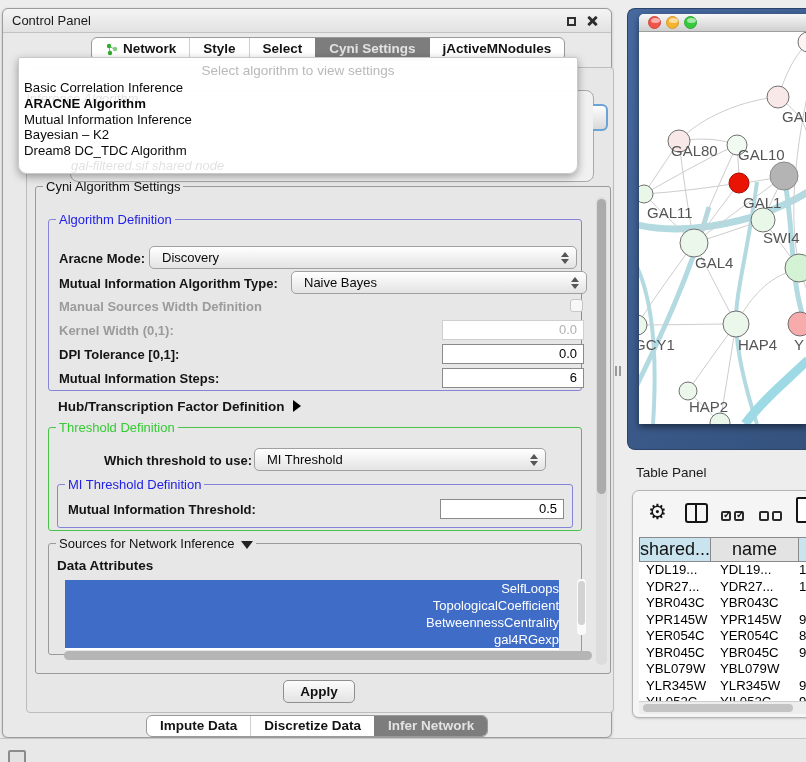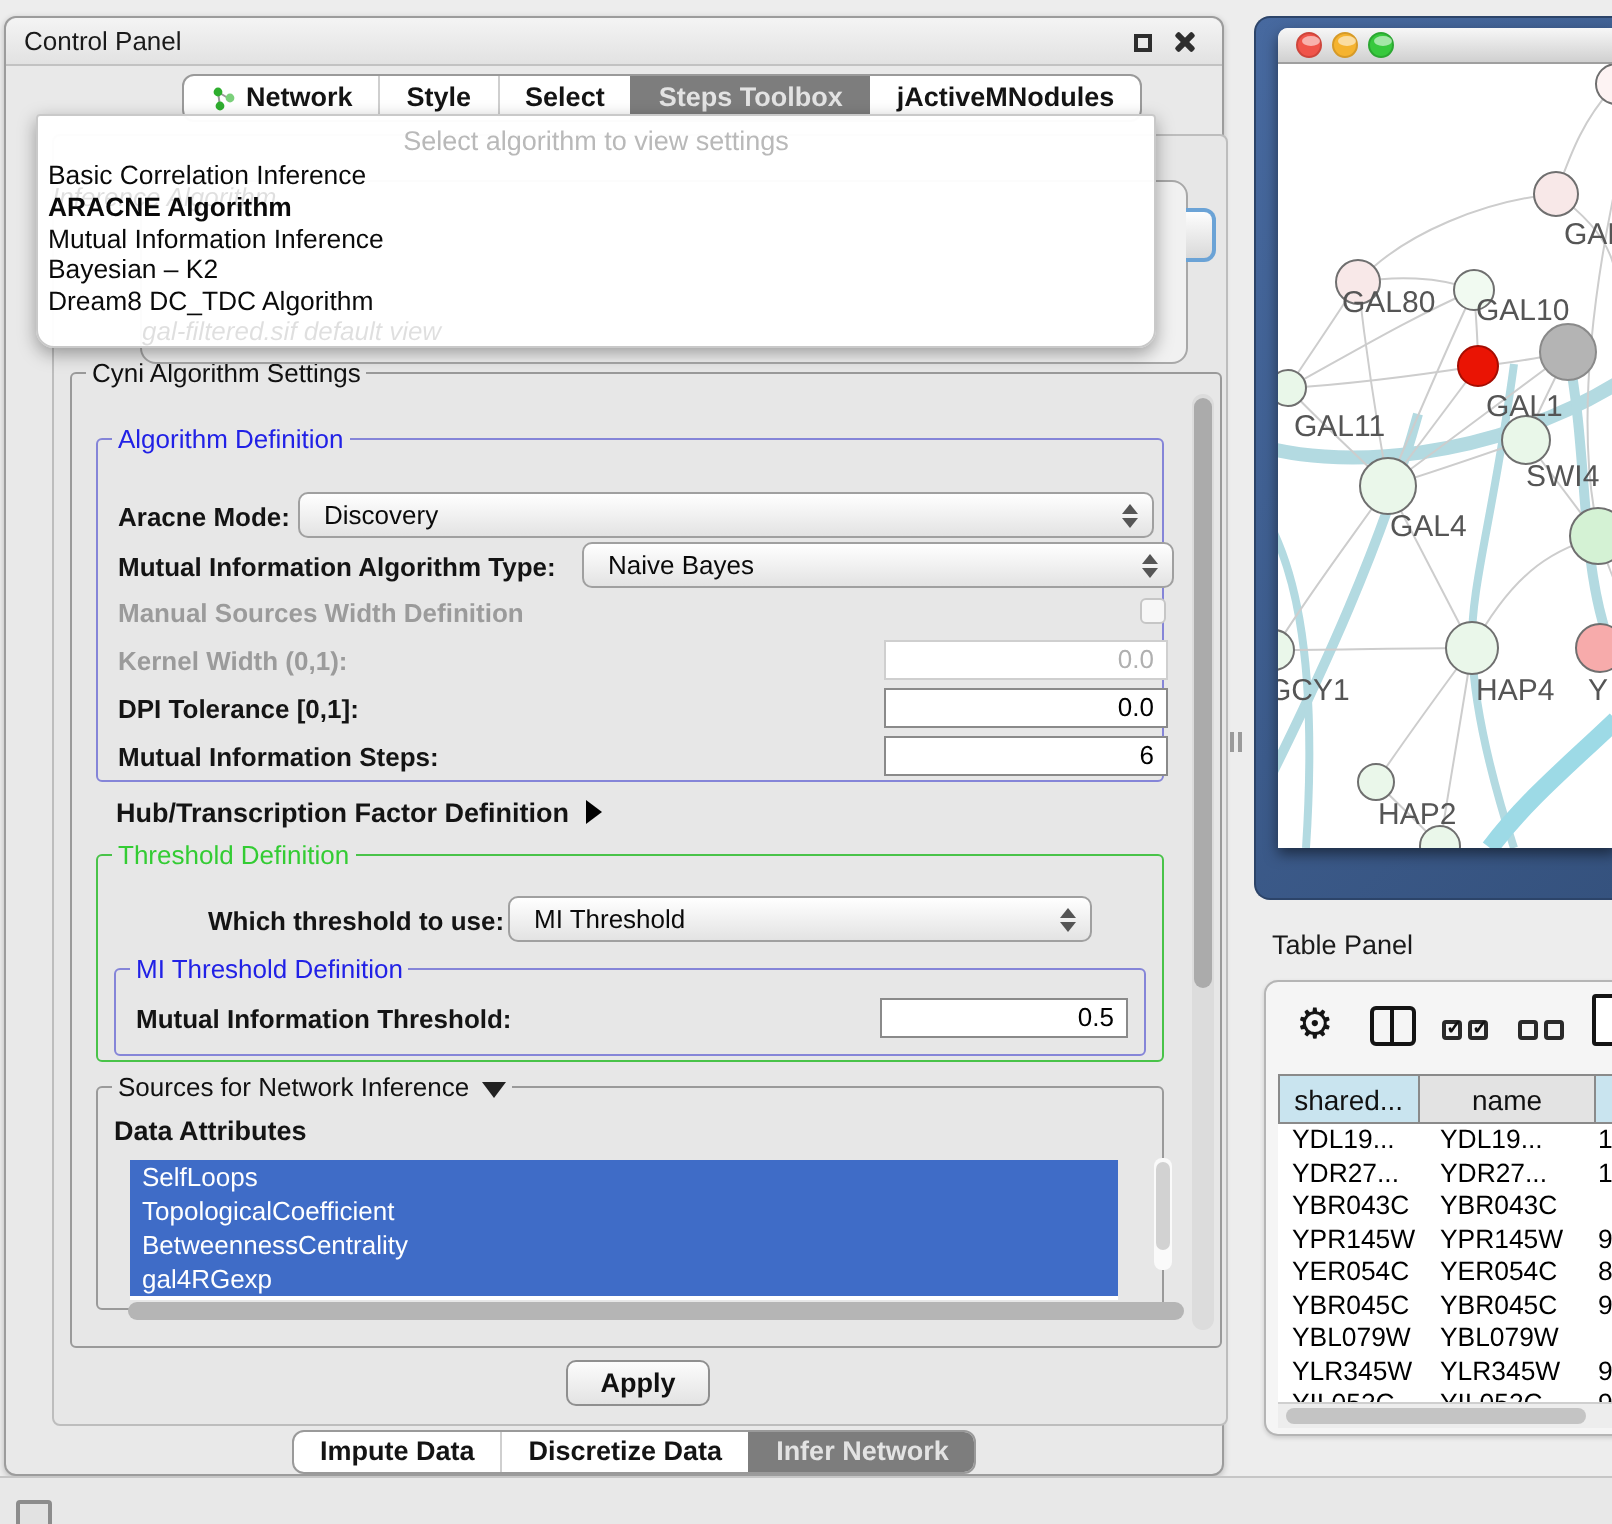--- a/index.html
+++ b/index.html
@@ -94,21 +94,21 @@
   
   .field {
     position:absolute; height:20px; background:#fff; border:1px solid #8a8a8a;
     font-size:13px; line-height:18px; text-align:right; padding-right:6px; color:#000;
   }
   .field.dis { border-color:#cfcfcf; color:#b0b0b0; }
   .checkbox { position:absolute; width:13px; height:13px; border:1px solid #c6c6c6; border-radius:3px; background:#f7f7f7; }
   .arrow-r { display:inline-block; width:0; height:0; border-top:6px solid transparent; border-bottom:6px solid transparent; border-left:8px solid #000; margin-left:8px; vertical-align:-1px; }
   .arrow-d { display:inline-block; width:0; height:0; border-left:6px solid transparent; border-right:6px solid transparent; border-top:8px solid #222; margin-left:6px; vertical-align:-1px; }
   
-  .attr-list { position:absolute; left:16px; top:36px; width:494px; height:70px; background:#fff; overflow:hidden; }
+  .attr-list { position:absolute; left:16px; top:36px; width:494px; height:70px; background:#fff; overflow:hidden;text-align:right; }
   .attr-item { height:17px; line-height:17px; background:#3f6cc7; color:#fff; font-size:13px; padding-left:6px; }
   .attr-scroll { position:absolute; right:24px; top:392px; width:9px; height:56px; background:#fafafa; border-radius:4px; }
   .attr-thumb { position:absolute; left:1px; top:2px; width:7px; height:44px; background:#d2d2d2; border-radius:4px; }
   
   .vscroll { position:absolute; right:3px; top:10px; width:11px; height:468px; background:#dcdcdc; border-radius:6px; }
   .vthumb  { position:absolute; left:1px; top:2px; width:9px; height:295px; background:#ababab; border-radius:5px; }
   .hscroll { position:absolute; left:4px; top:462px; width:556px; height:13px; }
   .hthumb  { position:absolute; left:24px; top:2px; width:528px; height:9px; background:#b5b5b5; border-radius:5px; }
   
   .apply {
@@ -153,21 +153,21 @@
   .tp-gear { position:absolute; left:15px; top:9px; font-size:21px; color:#141414; font-family:"DejaVu Sans",sans-serif; }
   .tp-cols { position:absolute; left:52px; top:12px; width:23px; height:20px; border:2px solid #141414; border-radius:3px; }
   .tp-cols i { position:absolute; left:8px; top:0; width:2px; height:16px; background:#141414; }
   .cb { display:inline-block; width:10px; height:10px; border:2px solid #2a2a2a; border-radius:2px; margin-right:3px; position:relative; }
   .cb.on:after { content:"\2713"; position:absolute; left:0px; top:-4px; font-size:10px; font-weight:700; color:#111; }
   .cbpair { position:absolute; top:16px; }
   .cbpair.p1 { left:88px; } .cbpair.p2 { left:126px; }
   .tp-doc { position:absolute; left:163px; top:6px; width:20px; height:26px; border:2px solid #141414; border-radius:2px; background:#fff; }
   .ttable { position:absolute; left:6px; top:46px; width:230px; }
   .thead { display:flex; }
-  .th { height:25px; border:1px solid #8a8a8a; border-left:none; font-size:14px; display:flex; align-items:center; justify-content:center; }
+  .th { height:25px; border:1px solid #8a8a8a; border-left:none; font-size:18px; display:flex; align-items:center; justify-content:center; }
   .th:first-child { border-left:1px solid #8a8a8a; }
   .th.c0 { width:74px; background:#c9e4ef; }
   .th.c1 { width:93px; background:#e3e3e3; }
   .th.c2 { width:74px; background:#c9e4ef; }
   .tbody { height:139px; overflow:hidden; background:#fff; }
   .trow { display:flex; height:16.5px; }
   .tcell { font-size:13.2px; line-height:16.5px; color:#000; white-space:nowrap; overflow:hidden; }
   .tcell.c0 { width:74px; padding-left:7px; }
   .tcell.c1 { width:74px; padding-left:7px; }
   .tcell.c2 { width:74px; padding-left:12px; }
@@ -201,21 +201,21 @@
         </svg>
         <span>Network</span>
       </div>
       <div class="tab">
           <span>Style</span>
         </div>
       <div class="tab">
           <span>Select</span>
         </div>
       <div class="tab sel">
-          <span>Steps Toolbox</span>
+          <span>Cyni Settings</span>
         </div>
       <div class="tab">
           <span>jActiveMNodules</span>
         </div>
     </div>
 
     <div class="content">
       <div class="hidden-combo"></div>
       <div class="focus-frag"></div>
 
@@ -303,21 +303,21 @@
   <div class="dropdown">
     <div class="dd-prompt">Select algorithm to view settings</div>
     <div id="algo-list">
         <div class="dd-item">Basic Correlation Inference</div>
         <div class="dd-item sel">ARACNE Algorithm</div>
         <div class="dd-item">Mutual Information Inference</div>
         <div class="dd-item">Bayesian – K2</div>
         <div class="dd-item">Dream8 DC_TDC Algorithm</div>
       </div>
     <span class="ghost g0">Inference Algorithm</span>
-    <span class="ghost g1">gal-filtered.sif default view</span>
+    <span class="ghost g1">gal-filtered.sif shared node</span>
   </div>
 
   <div class="grip"></div>
 
   <div class="netframe">
     <div class="netwin">
       <div class="net-titlebar">
         <span class="tl red">
             <i></i>
           </span>

